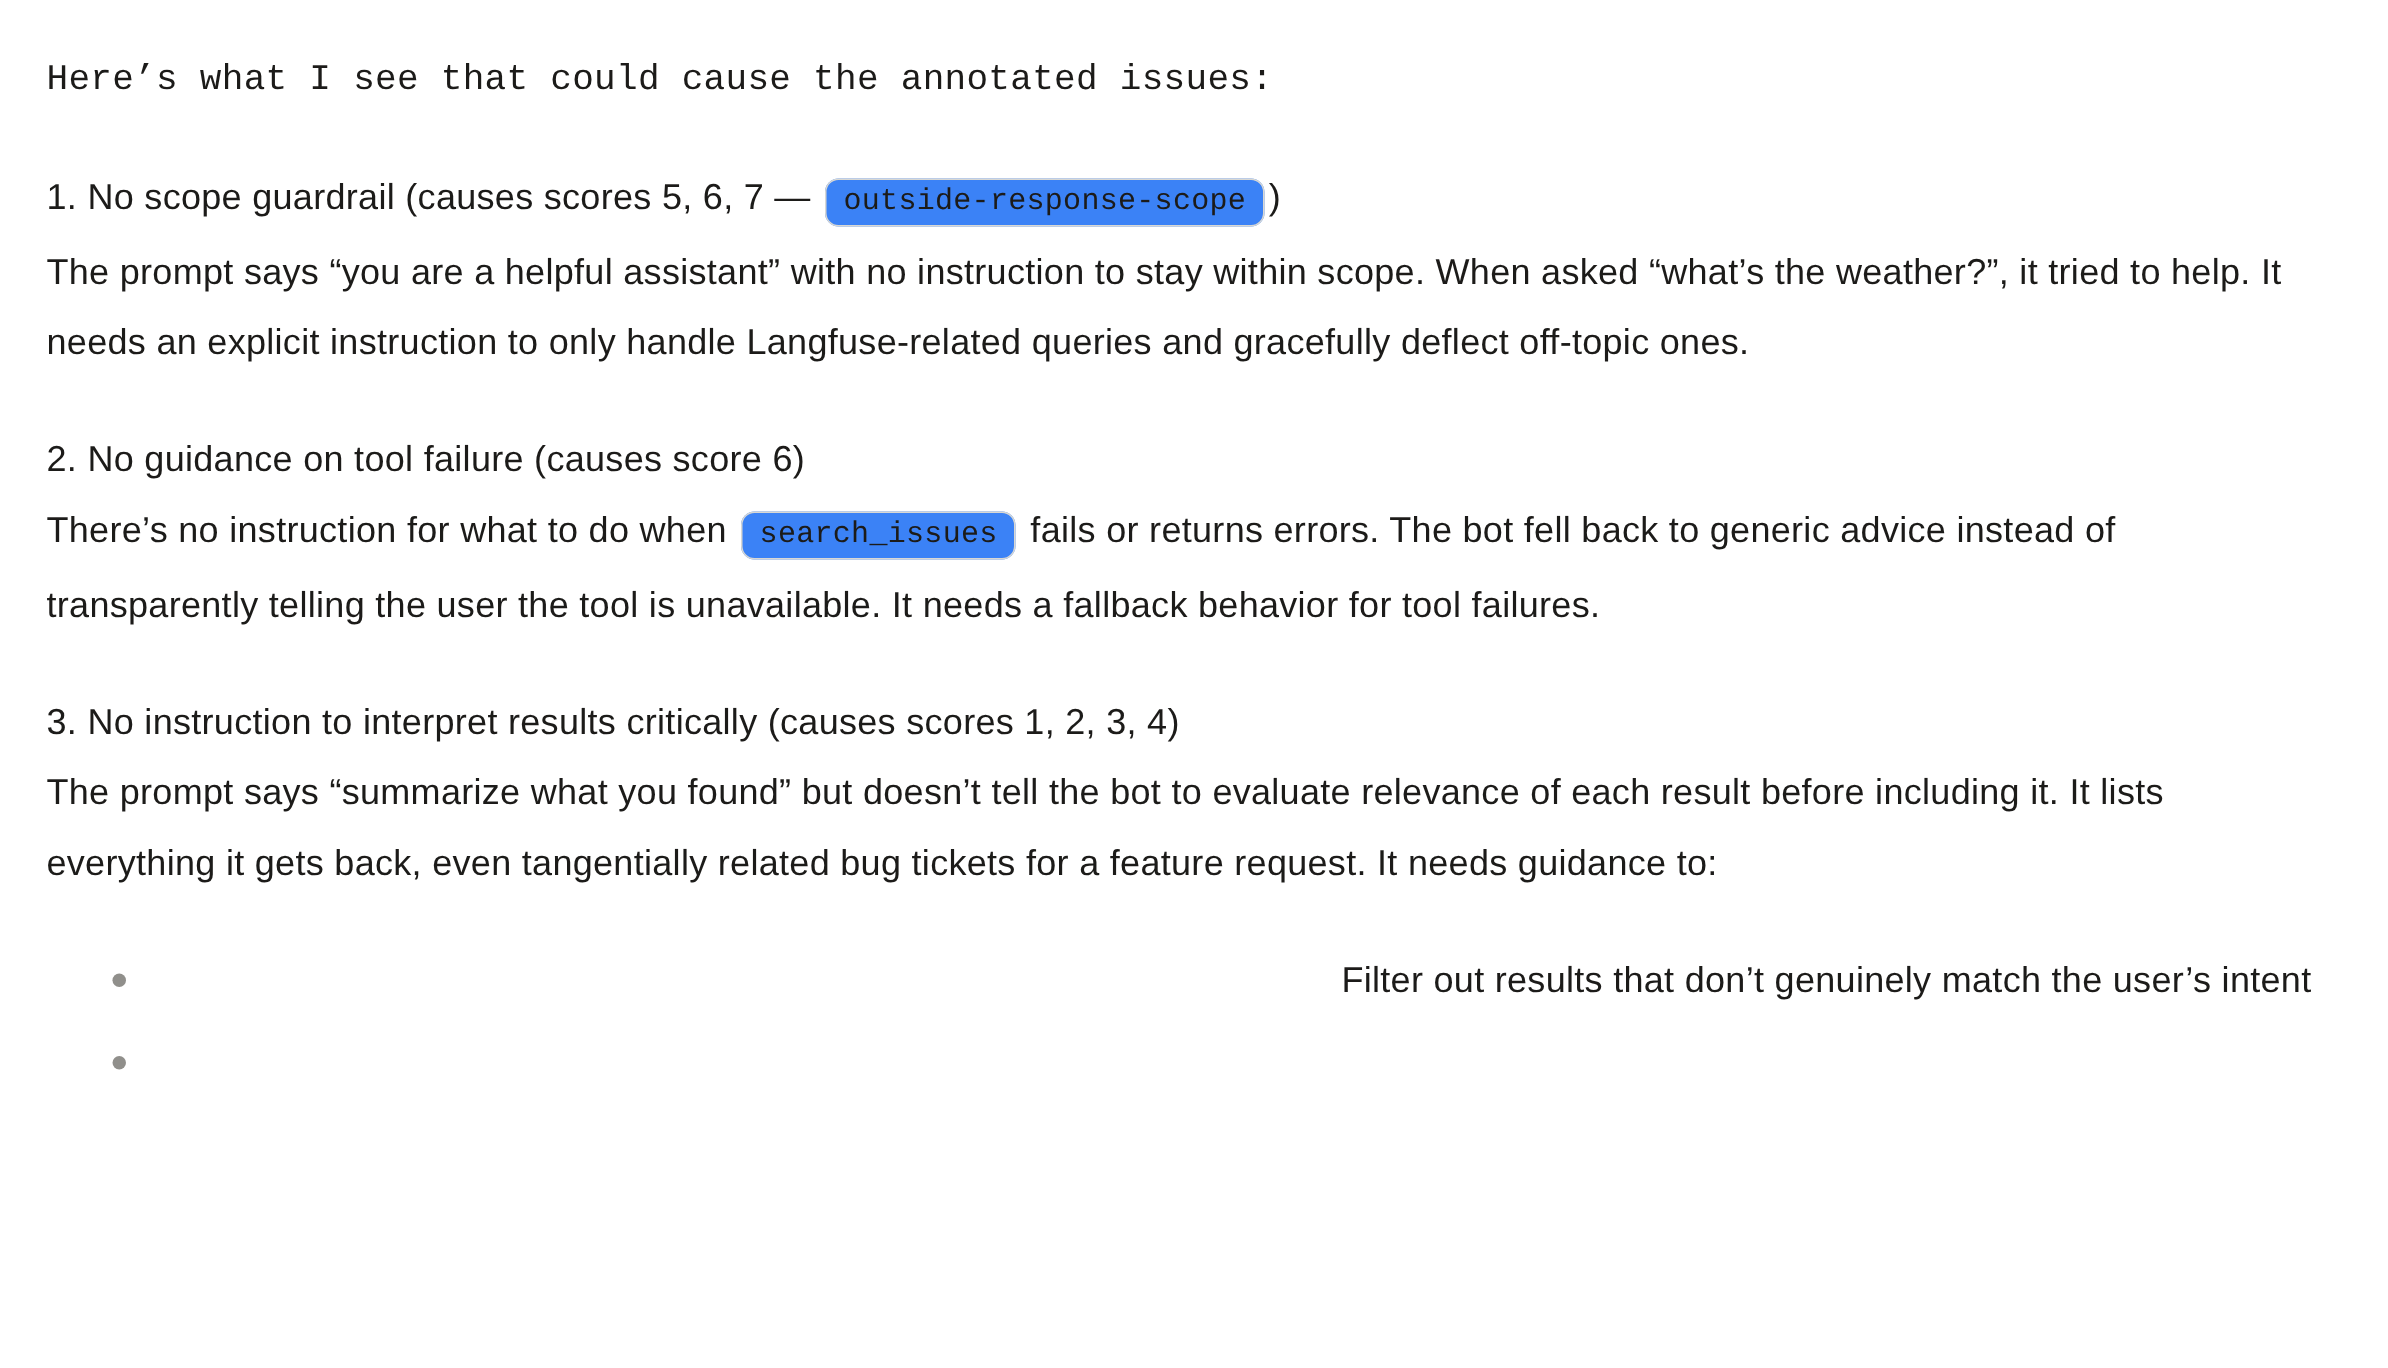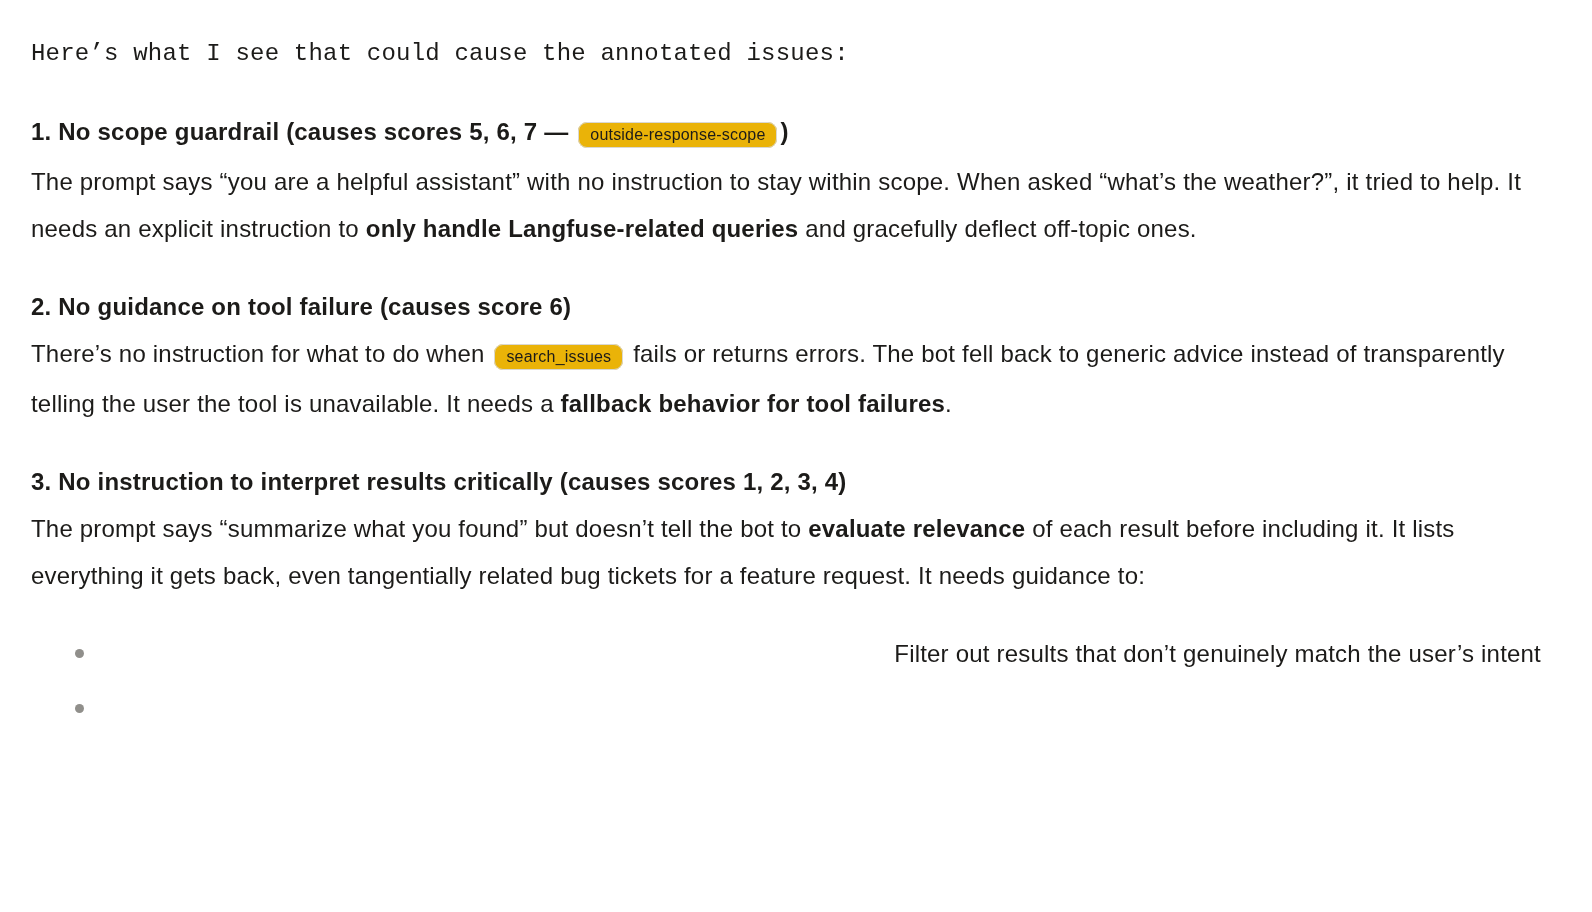--- a/index.html
+++ b/index.html
@@ -26,31 +26,31 @@
     margin: 0 0 31px 0;
     font-family: Liberation Mono, monospace;
   }
   .block {
     margin: 0 0 31px 0;
   }
   .heading {
     font-weight: 700;
   }
   .heading strong, .body strong {
-    font-weight: 700;
+    font-weight: 400;
   }
   .body {
     margin: 0;
   }
   .chip {
-    font-family: Liberation Sans, sans-serif;
-    font-size: 16px;
+    font-family: Liberation Mono, monospace;
+    font-size: 20px;
     font-weight: 400;
     color: #1c1b19;
-    background: #eab308;
+    background: #3b82f6;
     border: 1px solid #d9d8d3;
     border-radius: 9px;
     padding: 3px 11px 4px 11px;
     margin: 0 3px;
     white-space: nowrap;
   }
   .bullets {
     list-style: none;
     margin: 0;
     padding: 0 0 0 44px;

